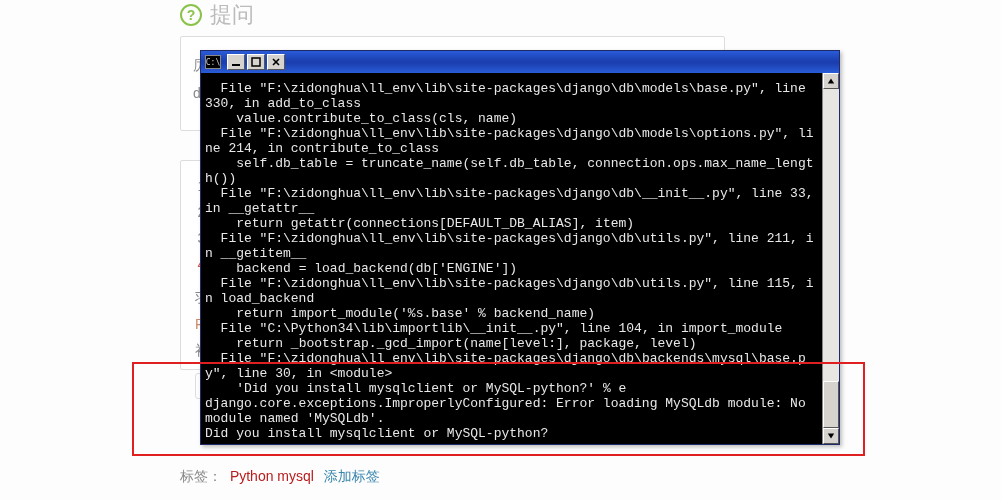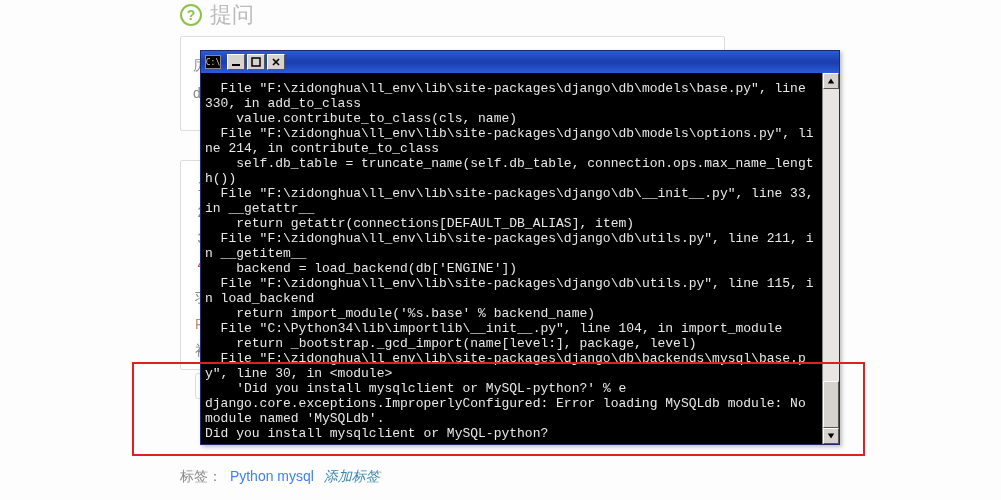--- a/index.html
+++ b/index.html
@@ -72,22 +72,22 @@
     display:flex;align-items:center;justify-content:center;
     color:#aaa;font-size:13px;
   }
   .tags-row {
     position: absolute;
     left: 180px;
     top: 468px;
     font-size: 14px;
     color: #888;
   }
-  .tags-row .tagvals { color: #3b82f6; margin-left:4px; }
-  .tags-row .addtag { color: #3a87ad; margin-left:6px; cursor:pointer;font-style:italic; }
+  .tags-row .tagvals { color: #b91c1c; margin-left:4px; }
+  .tags-row .addtag { color: #3a87ad; margin-left:6px; cursor:pointer; }
 
   
   .cmd-window {
     position: absolute;
     left: 200px;
     top: 50px;
     width: 640px;
     height: 395px;
     border: 1px solid #1f2a6b;
     box-shadow: 2px 2px 4px rgba(0,0,0,0.25);

